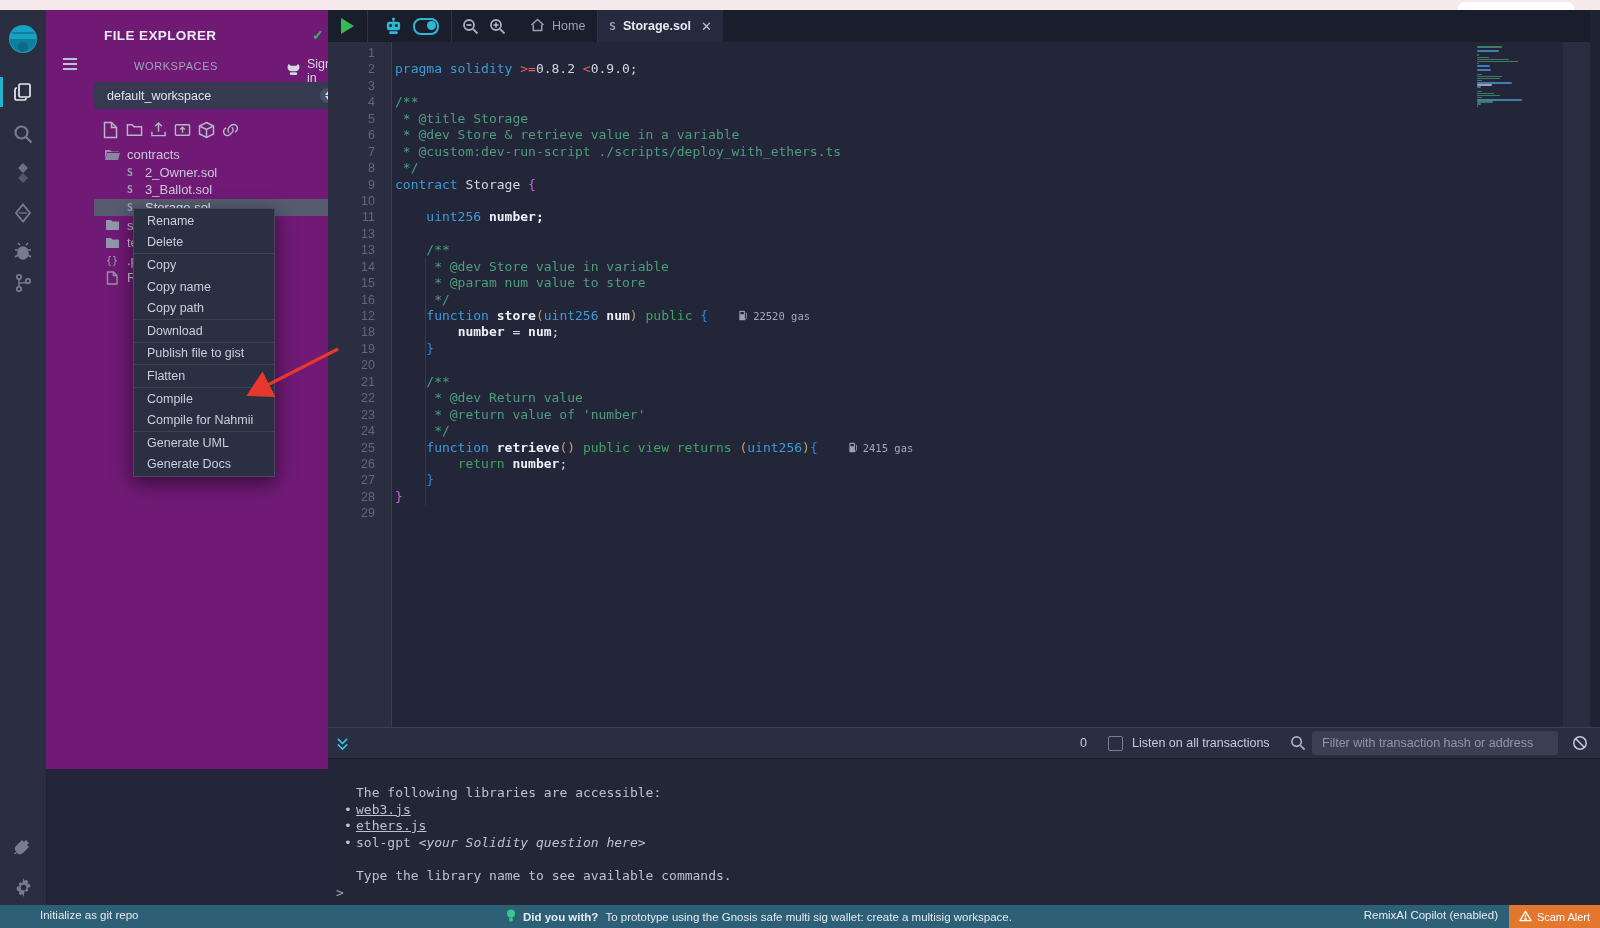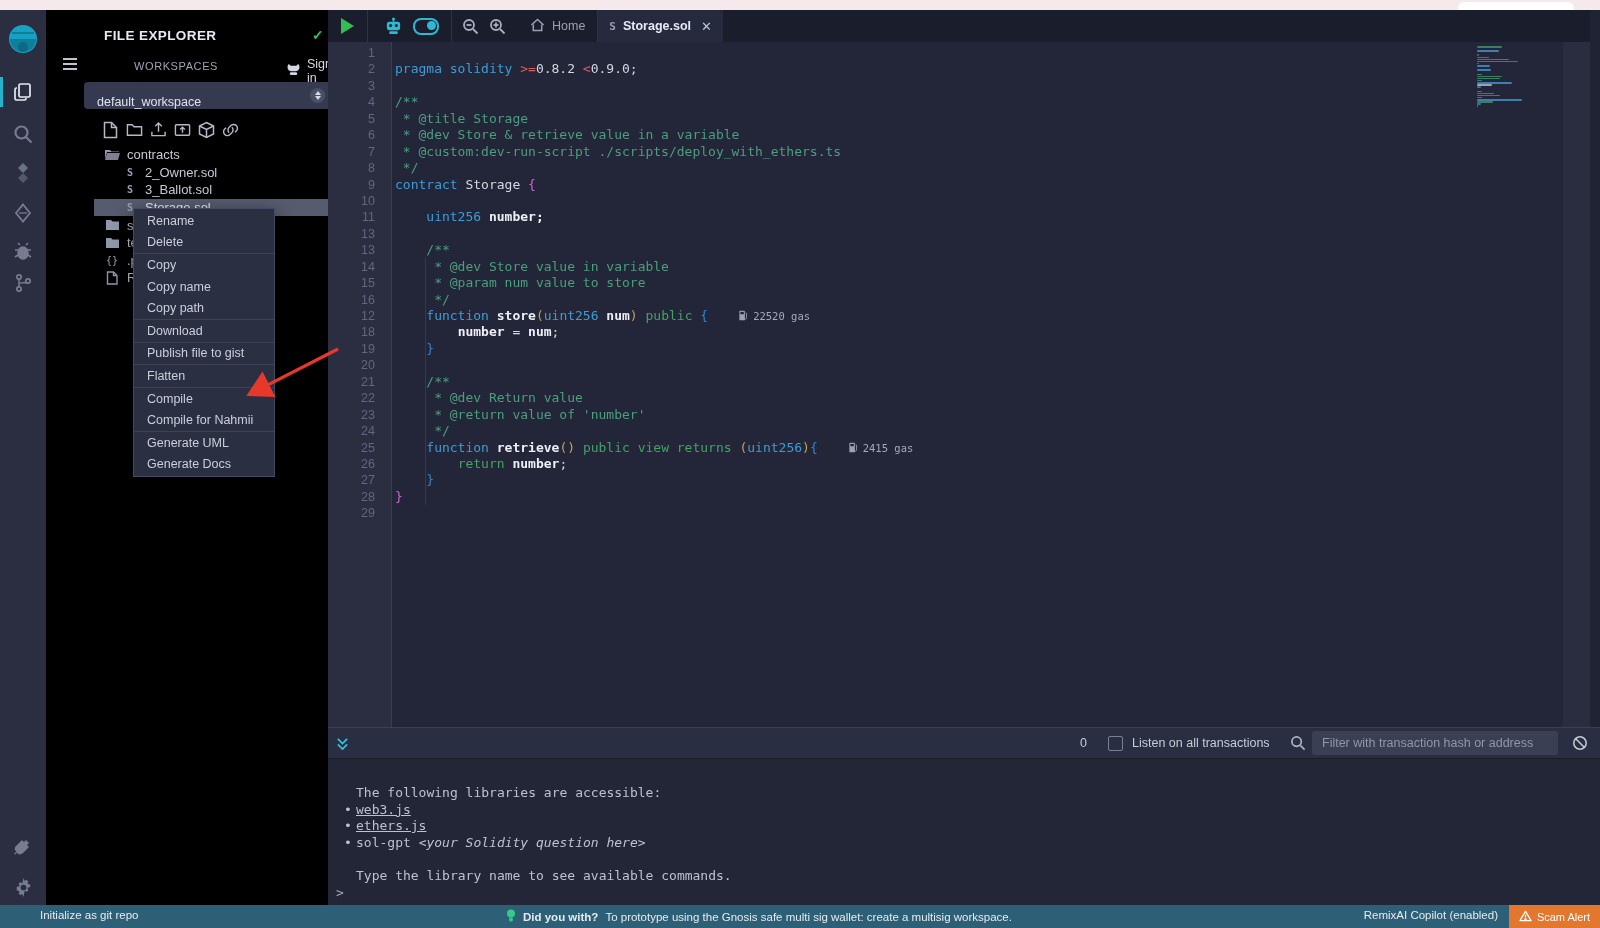--- a/index.html
+++ b/index.html
@@ -12,27 +12,27 @@
   #topstrip{left:0;top:0;width:1600px;height:10px;background:#f6e9ec;}
   #topblob{left:1458px;top:2px;width:116px;height:8px;background:#ffffff;border-radius:6px 6px 0 0;}
 
   
   #sidebar{left:0;top:10px;width:46px;height:895px;background:#2a2e40;border-right:1px solid #1e2232;}
   .side-icon{position:absolute;left:0;width:46px;height:34px;display:flex;align-items:center;justify-content:center;color:#767c92;}
   .side-icon.active{color:#e8eaf2;}
   .side-icon.active::before{content:"";position:absolute;left:0;top:2px;bottom:2px;width:3px;background:#25b2cc;}
 
   
-  #explorer{left:46px;top:10px;width:282px;height:895px;background:#000000;border-right:6px solid #be185d;}
+  #explorer{left:46px;top:10px;width:282px;height:759px;background:#701a75;border-right:6px solid #be185d;}
   #fe-title{left:58px;top:18px;font-size:13.5px;font-weight:bold;color:#e8eaf2;letter-spacing:.4px;}
   #fe-check{left:266px;top:17px;color:#2ec162;font-size:14px;font-weight:bold;}
   #fe-chev{left:296px;top:15px;color:#b9bdcb;font-size:16px;}
   #ws-label{left:88px;top:50px;font-size:11px;color:#9fa4b8;letter-spacing:.6px;}
   #signin{left:240px;top:47px;color:#d4d7e2;font-size:12.5px;display:flex;align-items:center;gap:6px;}
-  #ws-select{left:38px;top:72px;width:250px;height:27px;background:#353a50;border-radius:4px;display:flex;align-items:flex-end;}
+  #ws-select{left:48px;top:72px;width:250px;height:27px;background:#353a50;border-radius:4px;display:flex;align-items:center;}
   #ws-name{margin-left:13px;font-size:12.5px;color:#dfe2ee;}
   #ws-badge{position:absolute;right:9px;top:6px;width:15px;height:15px;border-radius:50%;background:#4a5066;display:flex;flex-direction:column;align-items:center;justify-content:center;gap:1px;}
   #ws-badge i{width:0;height:0;border-left:3px solid transparent;border-right:3px solid transparent;}
   #ws-badge .up{border-bottom:4px solid #d8dbe6;} #ws-badge .dn{border-top:4px solid #d8dbe6;}
   #file-actions{left:56px;top:110px;display:flex;gap:7px;color:#b4b7c7;}
   #file-actions .fa{width:17px;height:19px;display:flex;align-items:center;justify-content:center;}
   #tree{left:48px;top:136px;width:282px;}
   .trow{position:relative;height:17.6px;display:flex;align-items:center;color:#c6c9d6;font-size:13px;}
   .trow.sel{background:#565b6f;color:#e6e8f2;}
   .trow .ticon{width:16px;display:flex;justify-content:center;color:#9296aa;margin-right:7px;}

